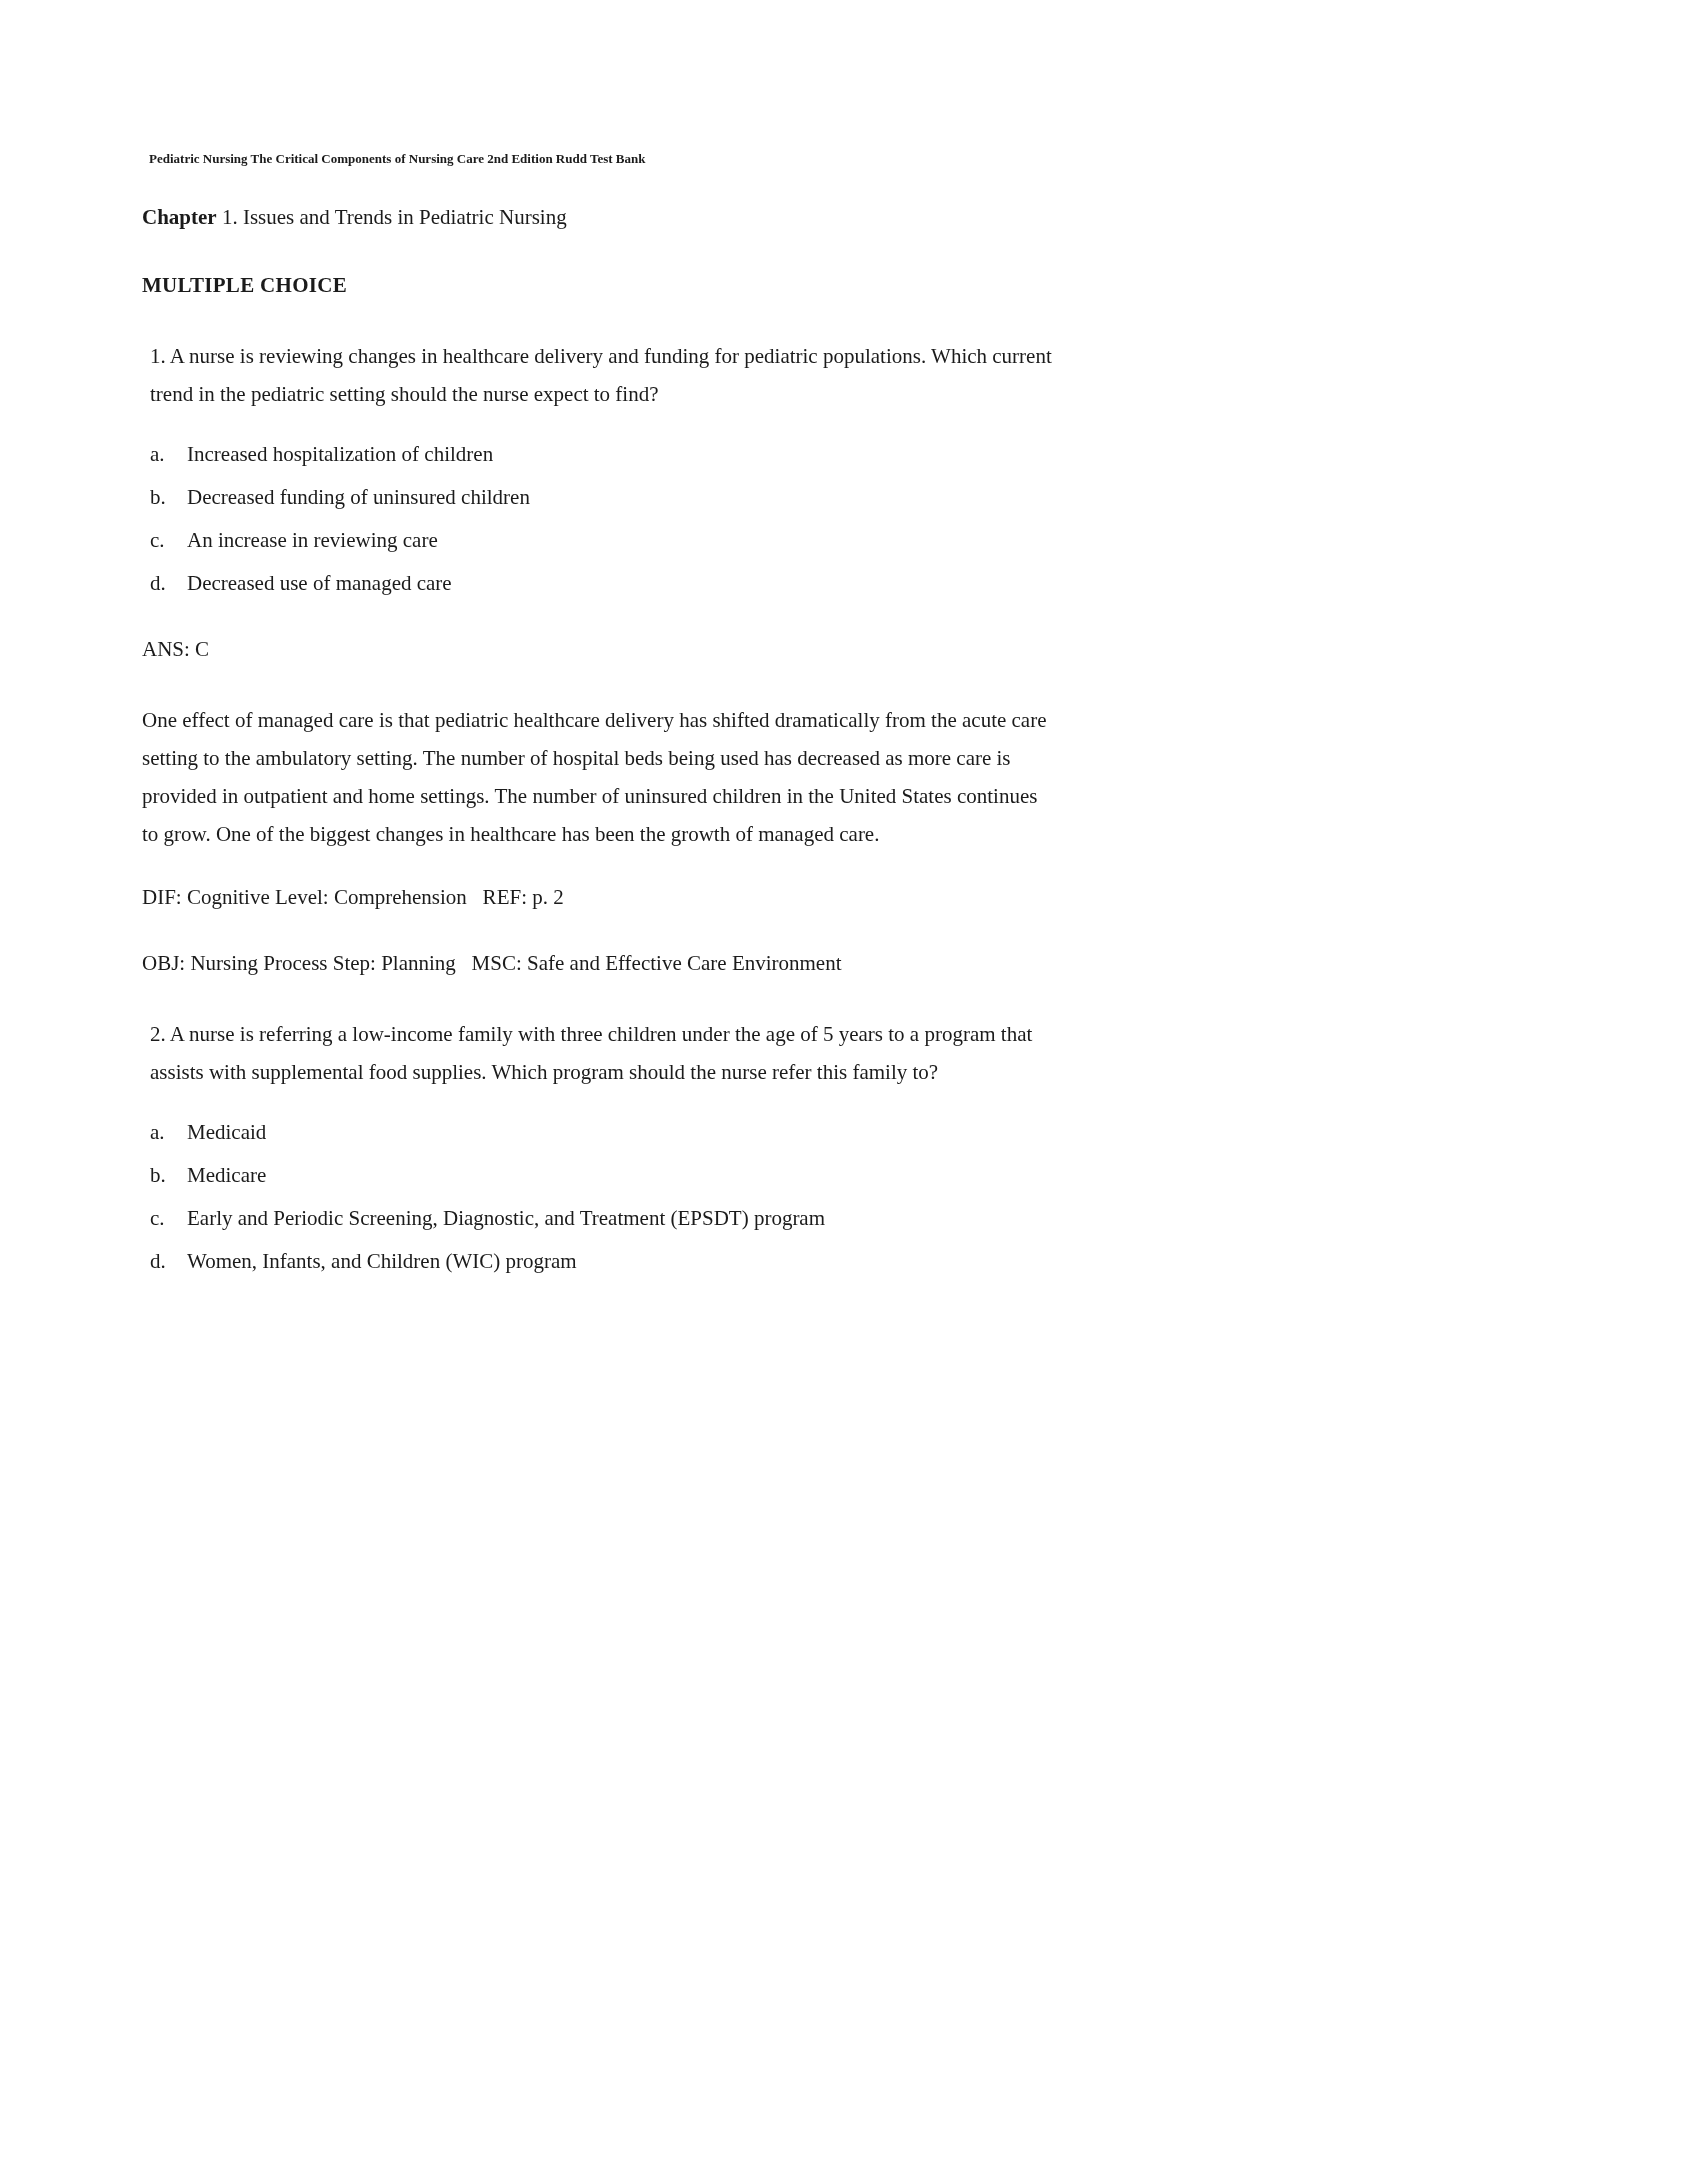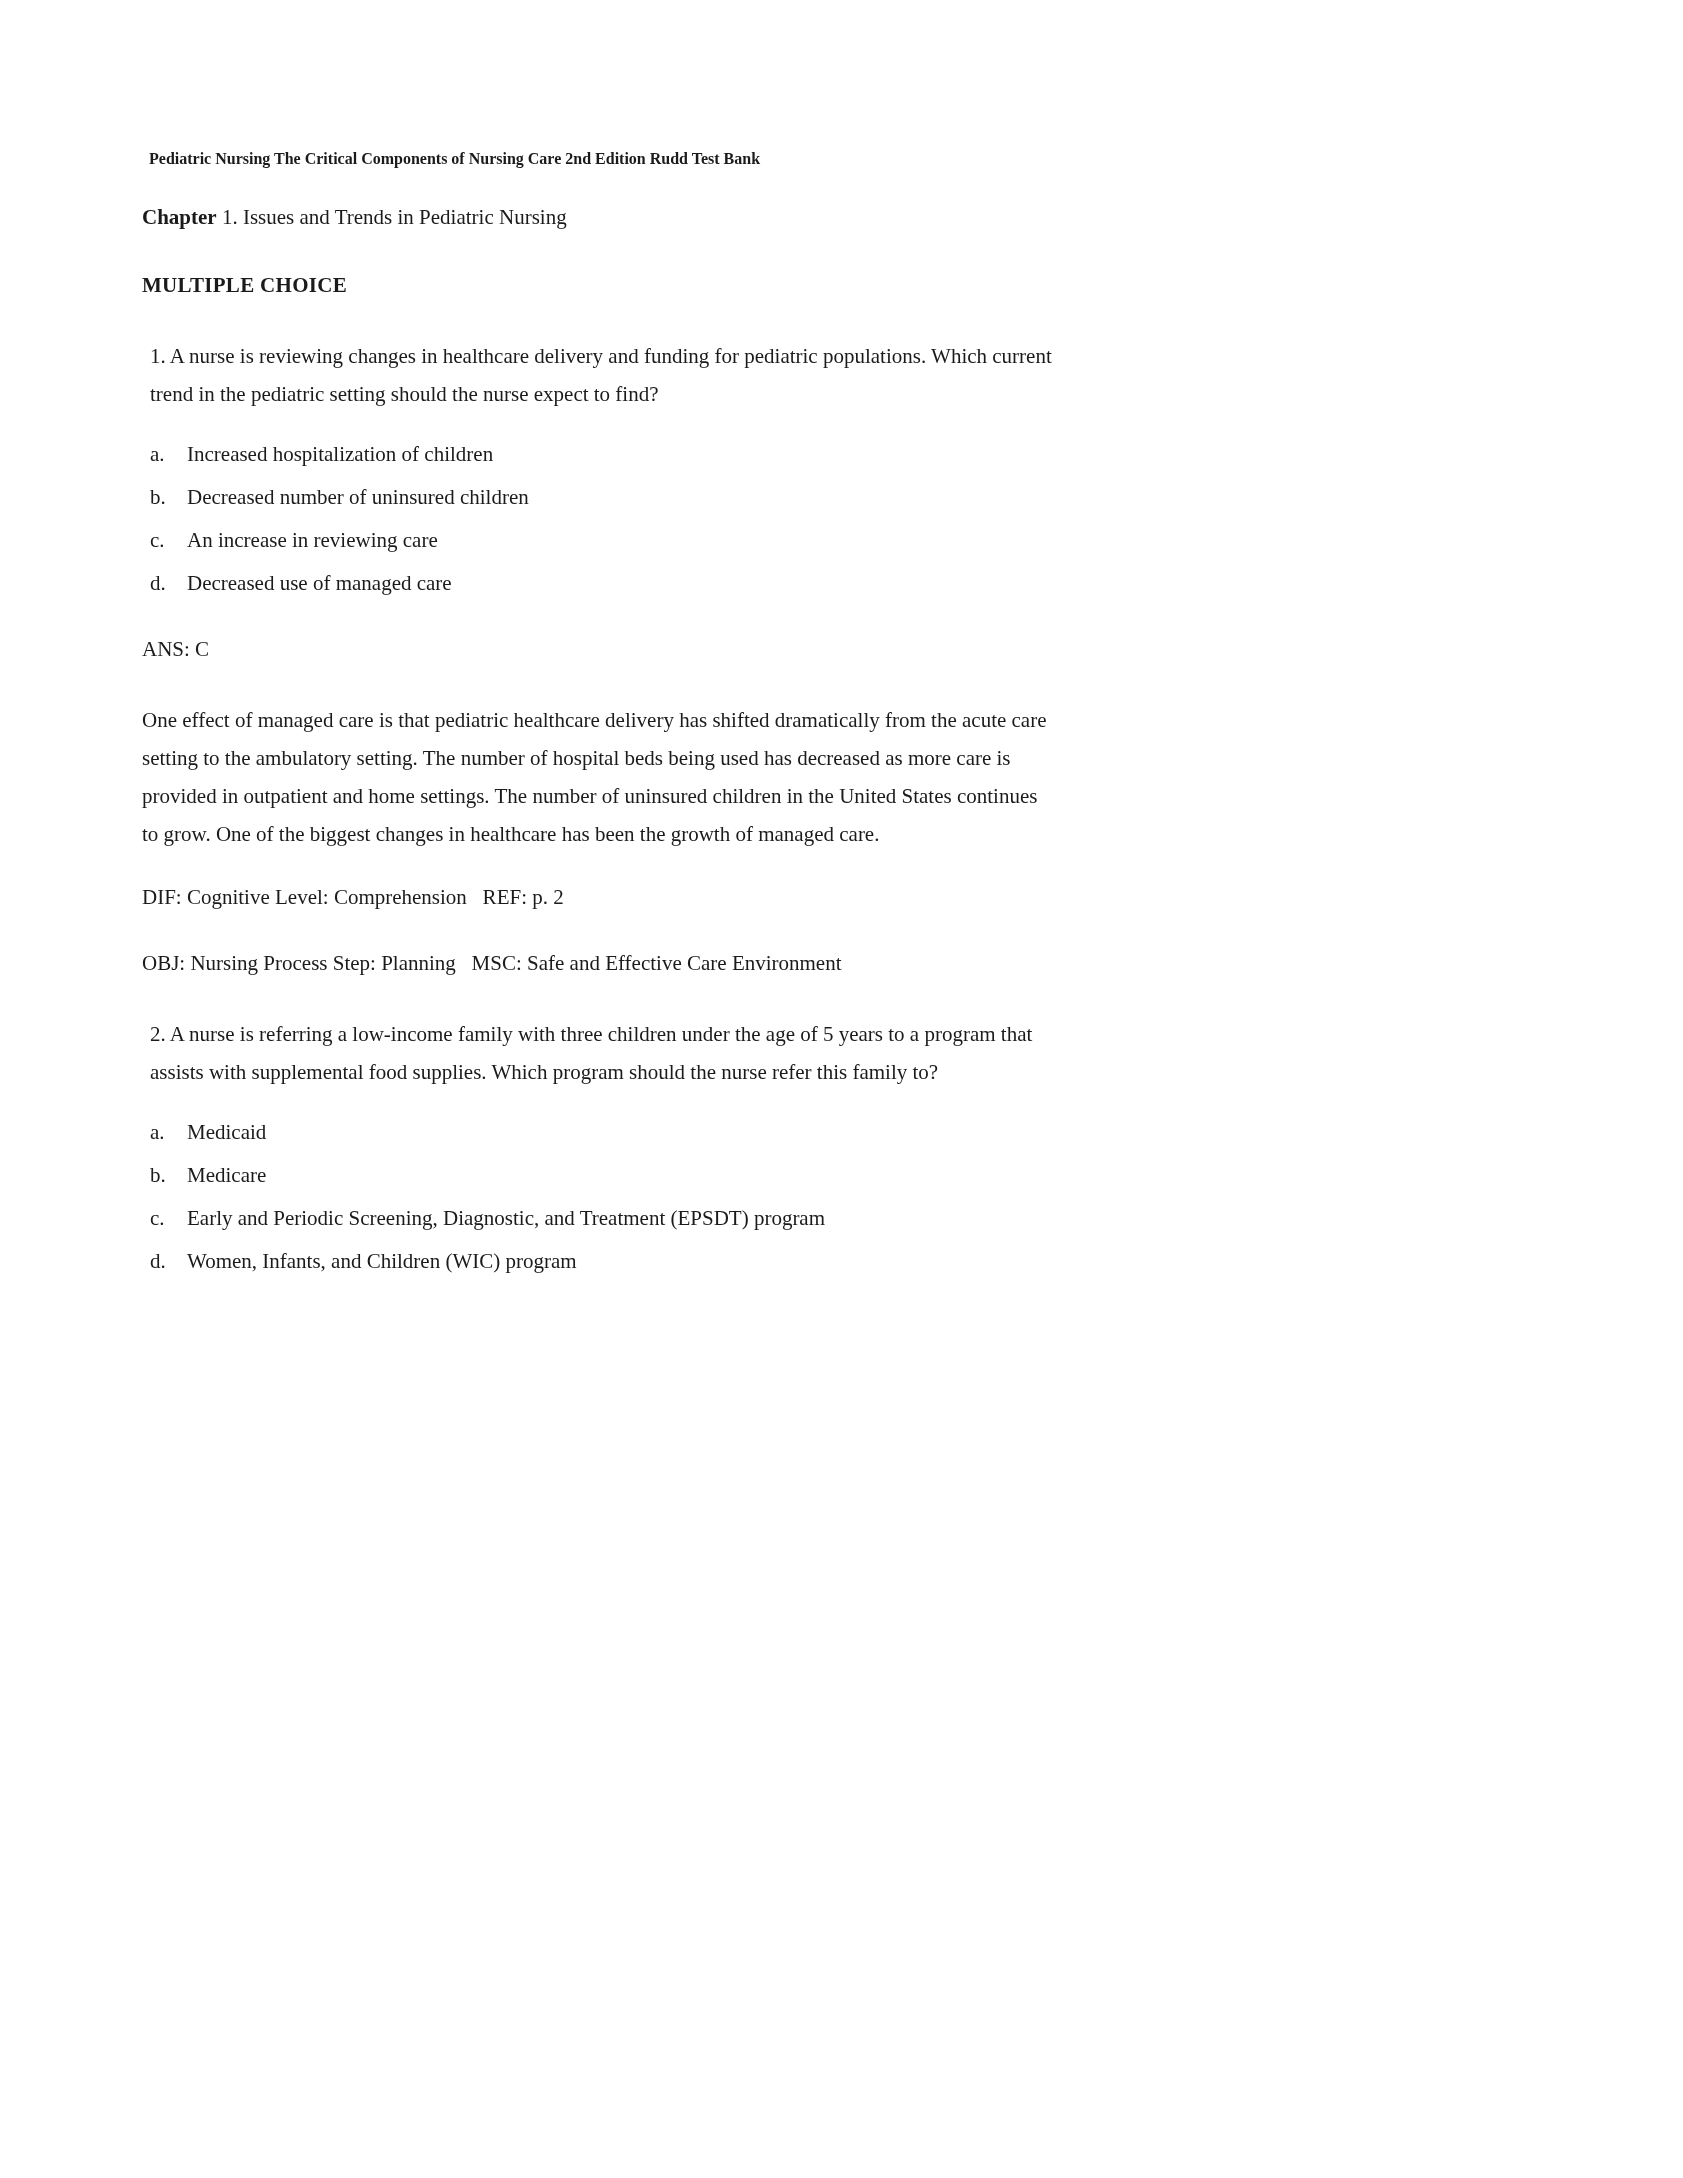--- a/index.html
+++ b/index.html
@@ -14,21 +14,21 @@
     font-family: "Liberation Serif", serif;
     color: #1b1b1b;
   }
   .page {
     box-sizing: border-box;
     width: 1683px;
     height: 2178px;
     padding: 145px 624px 0 142px;
   }
   .doc-title {
-    font-size: 16px;
+    font-size: 13px;
     font-weight: bold;
     line-height: 28px;
     margin: 0 0 30px 0;
     padding-left: 7px;
   }
   .chapter-line {
     font-size: 21px;
     line-height: 28px;
     margin: 0 0 40px 0;
   }
@@ -95,21 +95,21 @@
 
   <p class="stem">1. A nurse is reviewing changes in healthcare delivery and funding for pediatric populations. Which current trend in the pediatric setting should the nurse expect to find?</p>
 
   <div class="options">
     <div class="option-row">
       <span class="option-letter">a.</span>
       <span class="option-text">Increased hospitalization of children</span>
     </div>
     <div class="option-row">
       <span class="option-letter">b.</span>
-      <span class="option-text">Decreased number of uninsured children</span>
+      <span class="option-text">Decreased funding of uninsured children</span>
     </div>
     <div class="option-row">
       <span class="option-letter">c.</span>
       <span class="option-text">An increase in reviewing care</span>
     </div>
     <div class="option-row">
       <span class="option-letter">d.</span>
       <span class="option-text">Decreased use of managed care</span>
     </div>
   </div>

